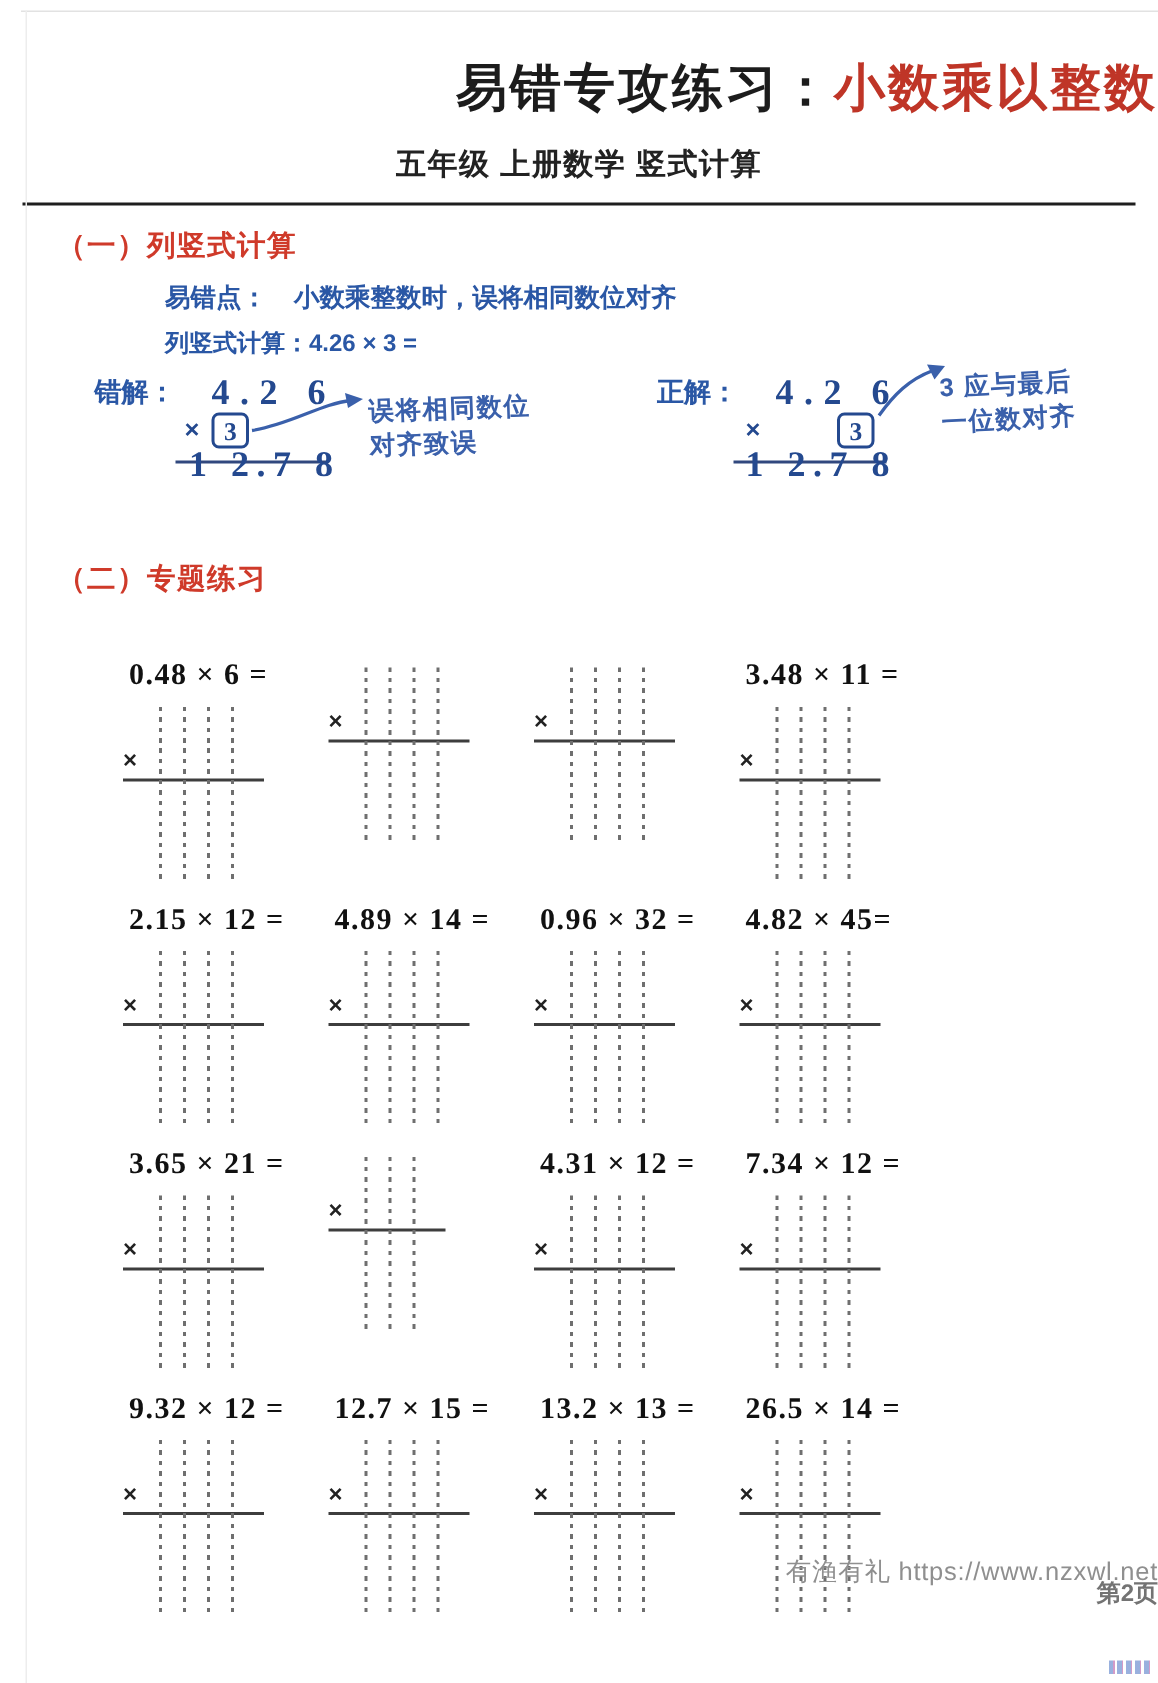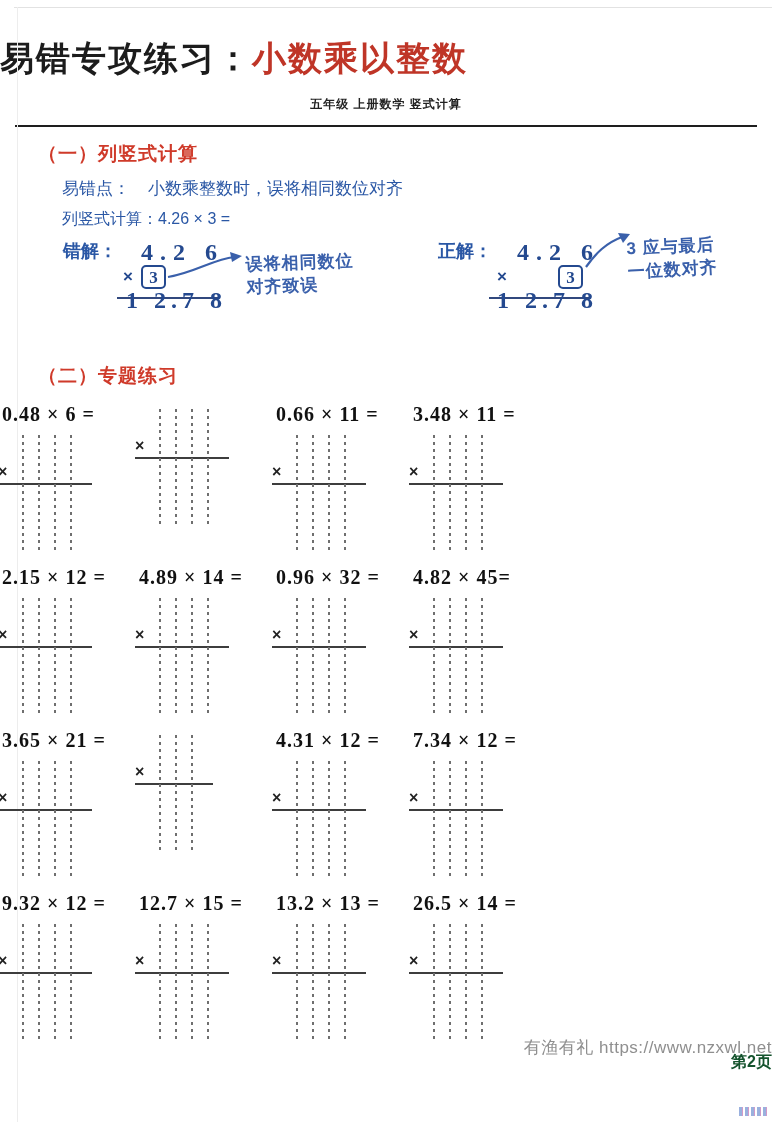--- a/index.html
+++ b/index.html
@@ -9,32 +9,32 @@
     --guide:#6f6f6f;
   }
   *{margin:0;padding:0;box-sizing:border-box;}
   html,body{background:#fafafa;}
   body{font-family:"Liberation Sans", sans-serif;}
   .page{position:relative;width:772px;height:1122px;background:#fff;overflow:hidden;}
   .edge-top{position:absolute;top:7px;left:14px;right:0;height:1px;background:#e2e2e2;}
   .edge-left{position:absolute;left:17px;top:7px;bottom:0;width:1px;background:#ededed;}
 
   
-  .title{margin-top:36px;text-align:left;font-family:"Liberation Serif", serif;
+  .title{margin-top:36px;text-align:right;font-family:"Liberation Serif", serif;
          font-weight:bold;font-size:34px;letter-spacing:2px;color:var(--ink);}
   .title .red{color:var(--red);}
-  .subtitle{margin-top:14px;text-align:center;font-size:12px;font-weight:bold;
+  .subtitle{margin-top:14px;text-align:center;font-size:20px;font-weight:bold;
             color:#222;letter-spacing:1px;}
   .rule{margin:12px 15px 0 15px;height:2px;background:#1e1e1e;}
 
   
   .sec1{position:relative;height:212px;}
   .sec-heading{position:absolute;font-size:19px;font-weight:bold;color:#cf3a2a;letter-spacing:1px;}
   .h1a{left:38px;top:14px;}
-  .blue-line{position:absolute;color:var(--blue);font-weight:normal;}
+  .blue-line{position:absolute;color:var(--blue);font-weight:bold;margin-left:48px;}
   .l1{left:62px;top:50px;font-size:17px;}
   .l1 .gap{display:inline-block;width:18px;}
   .l2{left:62px;top:82px;font-size:16px;}
 
   .ex-label{position:absolute;top:112px;font-size:18px;font-weight:bold;color:var(--blue);}
   .num{position:absolute;font-family:"Liberation Serif", serif;font-weight:bold;
        color:#24498f;font-size:24px;letter-spacing:7px;white-space:pre;}
   .mult{top:112px;}
   .xsign{position:absolute;top:140px;font-size:17px;font-weight:bold;color:#24498f;}
   .boxed{position:absolute;top:138px;width:25px;height:24px;border:2px solid #24498f;
@@ -42,35 +42,35 @@
          font-size:17px;font-weight:bold;color:#24498f;}
   .bar{position:absolute;top:170px;height:2px;background:#31487e;}
   .res{top:160px;letter-spacing:5px;}
   .note{position:absolute;color:#3a60ab;font-weight:bold;font-size:17px;line-height:23px;
         transform:rotate(-2deg);letter-spacing:1px;}
   .arrow-svg{position:absolute;overflow:visible;}
 
   
   .h2a{position:relative;margin:24px 0 0 38px;display:block;}
   .grid{display:grid;grid-template-columns:repeat(4,137px);row-gap:15px;
-        margin-top:14px;}
+        padding-left:84px;margin-top:40px;}
   .cell{height:148px;}
   .expr{font-family:"Liberation Serif", serif;font-size:20px;font-weight:600;color:#111;
         letter-spacing:1px;height:26px;margin-left:2px;white-space:nowrap;}
   .vt{position:relative;width:78px;height:116px;margin-top:6px;margin-left:8px;}
   .vt3{width:62px;}
   .vt .d{position:absolute;top:0;height:100%;width:2px;
          background:repeating-linear-gradient(180deg,var(--guide) 0 3px,transparent 3px 7px);}
   .vt .hl{position:absolute;left:-10px;right:-6px;top:48px;height:2px;background:#3d3d3d;}
   .vt .x{position:absolute;left:-10px;top:28px;font-size:16px;font-weight:bold;color:#222;}
 
   
   .footer{position:absolute;left:0;right:0;top:1036px;text-align:right;}
   .site{font-size:17px;color:#8f8f8f;letter-spacing:0.5px;}
-  .pageno{font-size:16px;color:#14532d;margin-top:-7px;font-weight:bold;}
+  .pageno{font-size:16px;color:#737373;margin-top:-7px;font-weight:bold;}
   .watermark{position:absolute;right:5px;bottom:6px;width:28px;height:9px;opacity:.7;
      background:repeating-linear-gradient(90deg,#6e8fd0 0 3px,#c06fb0 3px 4px,transparent 4px 6px);}
 </style>
 </head>
 <body>
 
 <div class="page">
   <div class="edge-top"></div>
   <div class="edge-left"></div>
 
@@ -134,21 +134,20 @@
       <span class="x">×</span>
       <i class="hl"></i>
     <i class="d" style="left: 14px;"></i>
           <i class="d" style="left: 30px;"></i>
           <i class="d" style="left: 46px;"></i>
           <i class="d" style="left: 62px;"></i>
         </div>
   </div>
 
   <div class="cell">
-    <div class="expr">0.66 × 11 =</div>
     <div class="vt">
       <span class="x">×</span>
       <i class="hl"></i>
     <i class="d" style="left: 14px;"></i>
           <i class="d" style="left: 30px;"></i>
           <i class="d" style="left: 46px;"></i>
           <i class="d" style="left: 62px;"></i>
         </div>
   </div>
 

